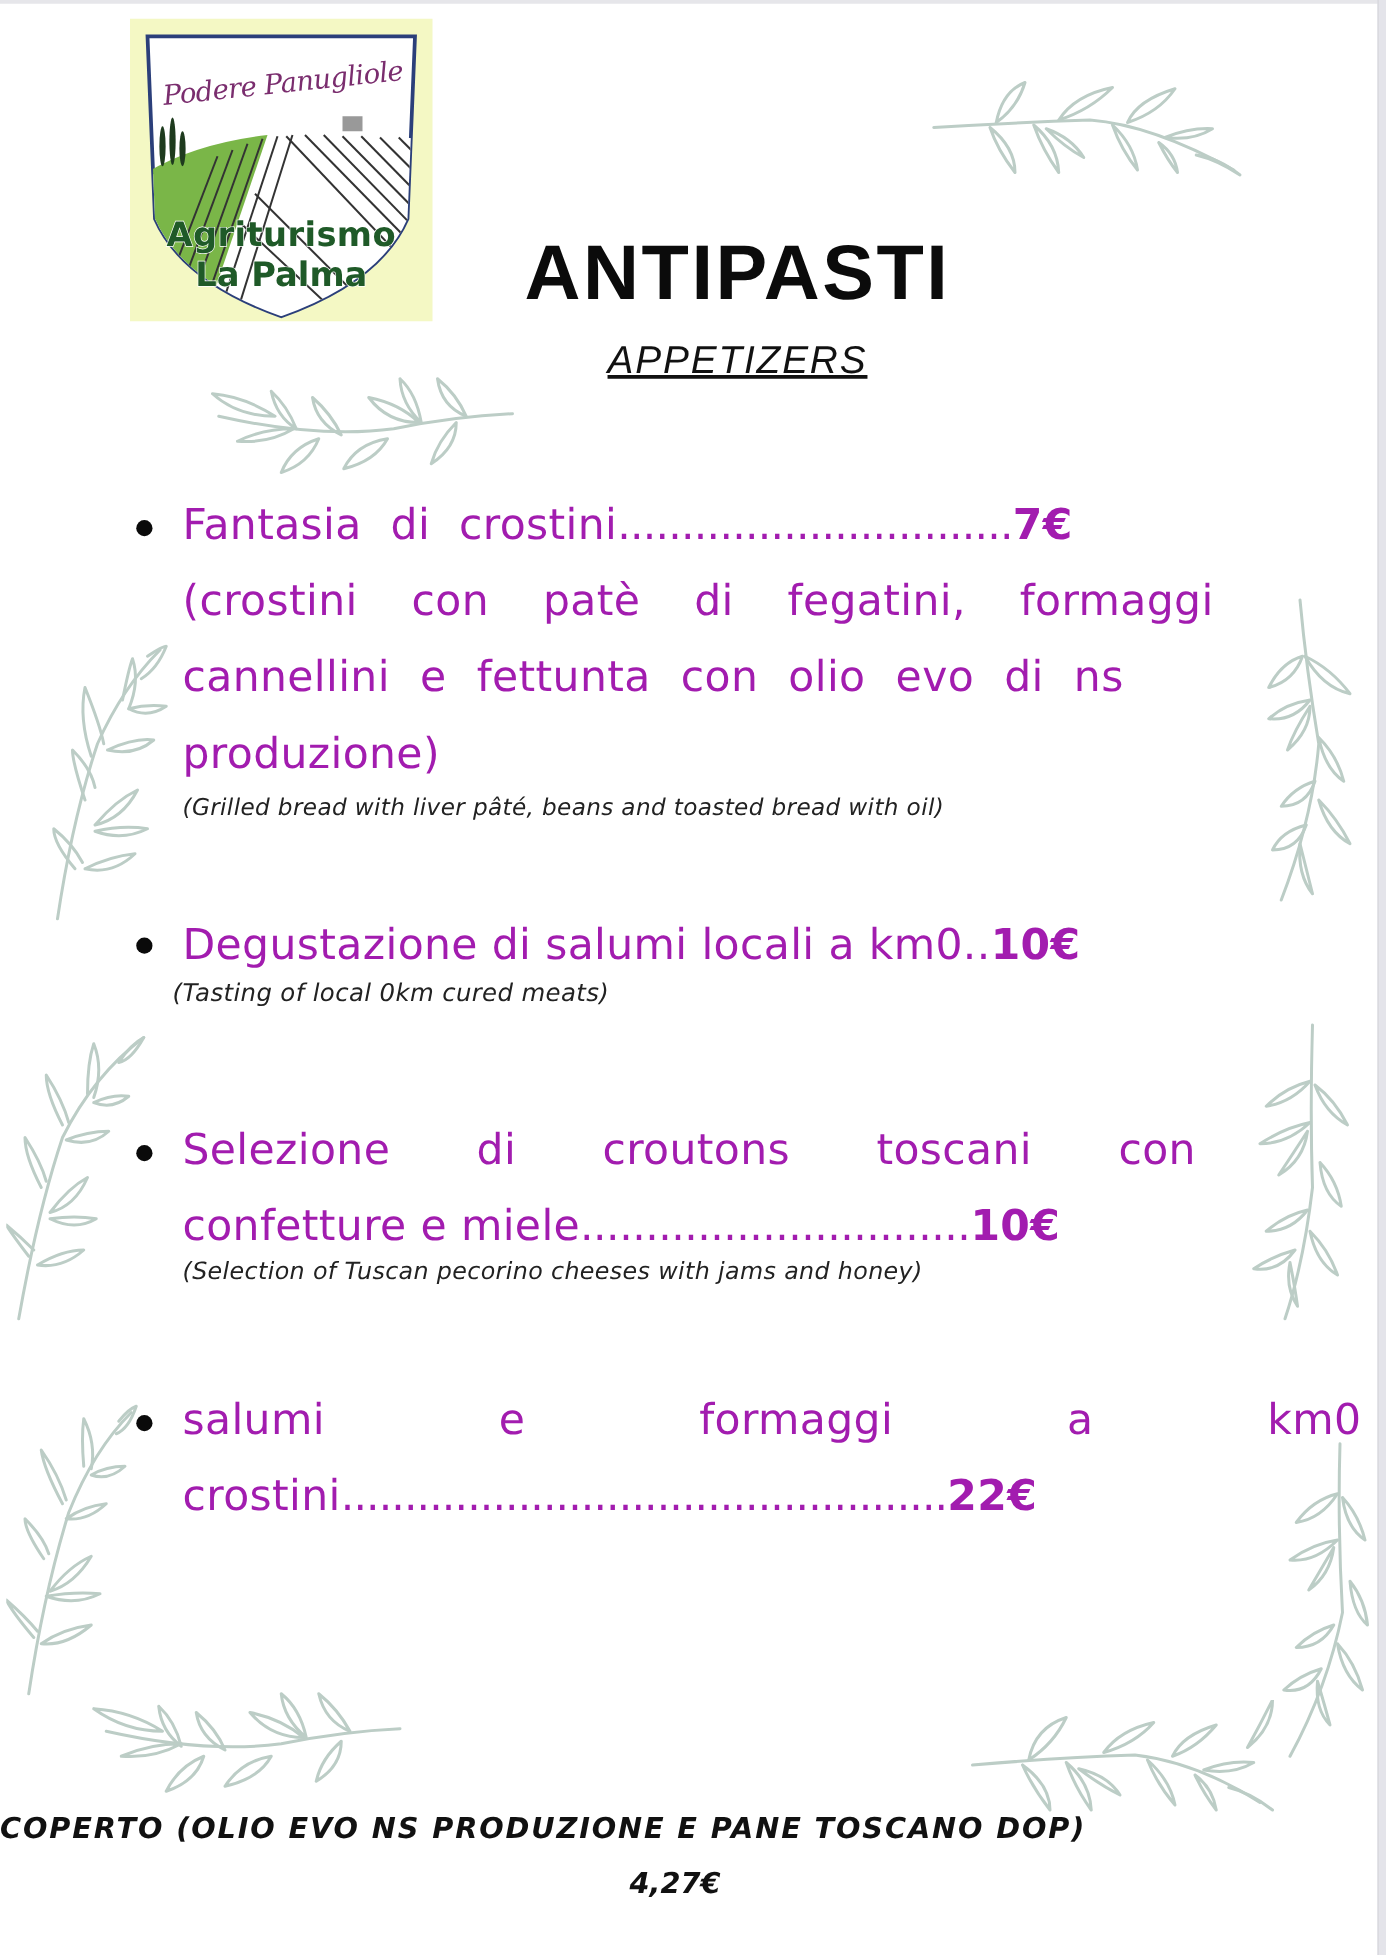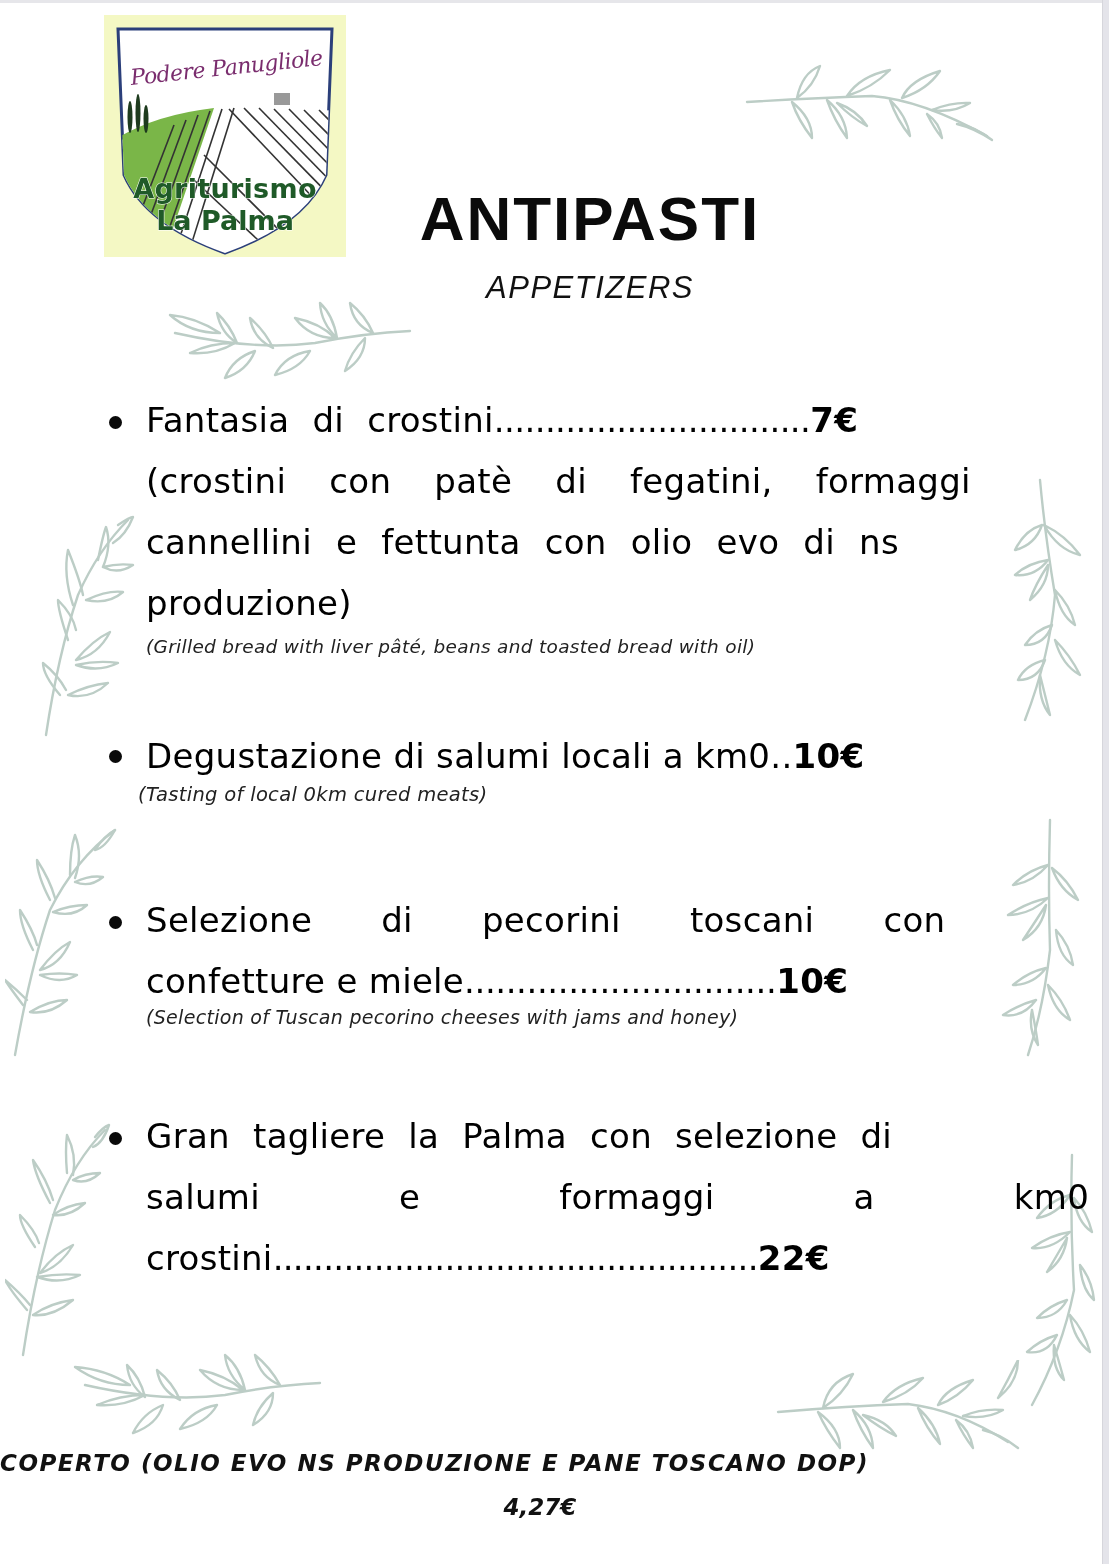--- a/index.html
+++ b/index.html
@@ -10,27 +10,27 @@
   
   .logo { position:absolute; left:104px; top:15px; width:242px; height:242px; background:#f4f8c4; }
   .logo svg { position:absolute; left:0; top:0; }
   .logo-script { position:absolute; left:20px; top:40px; width:205px; text-align:center; font-family:"DejaVu Serif", serif; font-style:italic; font-size:22px; color:#7a2d6e; transform:rotate(-6deg); letter-spacing:-0.5px; }
   .logo-line1, .logo-line2 { position:absolute; left:0; width:242px; text-align:center; font-family:"DejaVu Sans", sans-serif; font-weight:bold; color:#1f5a28; -webkit-text-stroke:1px #ffffff; paint-order:stroke fill; }
   .logo-line1 { top:158px; font-size:27px; letter-spacing:0.3px; }
   .logo-line2 { top:190px; font-size:27px; }
 
   
   .title { position:absolute; left:380px; top:183px; width:420px; text-align:center; font-family:"Liberation Sans", sans-serif; font-weight:bold; font-size:62px; letter-spacing:2px; color:#0b0b0b; }
-  .subtitle { position:absolute; left:380px; top:270px; width:420px; text-align:center; font-family:"Liberation Sans", sans-serif; font-style:italic; font-size:31px; letter-spacing:1.5px; color:#111; }
+  .subtitle { position:absolute; left:380px; top:270px; width:420px; text-align:center; font-family:"Liberation Sans", sans-serif; font-style:italic; font-size:31px; letter-spacing:1.5px; color:#111;text-decoration:underline; }
 
   
   .menu { position:absolute; left:105px; top:390px; width:895px; }
   .item { position:relative; padding-left:41px; }
   .bullet { position:absolute; left:4px; width:13px; height:13px; border-radius:50%; background:#0a0a0a; }
-  .line { font-family:"DejaVu Sans", sans-serif; font-size:34px; line-height:61px; height:61px; white-space:nowrap; color:#000000; letter-spacing:0.3px; }
+  .line { font-family:"DejaVu Sans", sans-serif; font-size:34px; line-height:61px; height:61px; white-space:nowrap; color:#a21caf; letter-spacing:0.3px; }
   .price { font-weight:bold; }
   .note { font-family:"DejaVu Sans", sans-serif; font-style:italic; font-size:19.5px; color:#222; letter-spacing:0.3px; white-space:nowrap; }
 
   .footer-line1 { position:absolute; left:0; top:1450px; width:1080px; text-align:left; font-family:"DejaVu Sans", sans-serif; font-style:italic; font-weight:bold; font-size:23px; letter-spacing:1.5px; color:#111; }
   .footer-line2 { position:absolute; left:0; top:1494px; width:1080px; text-align:center; font-family:"DejaVu Sans", sans-serif; font-style:italic; font-weight:bold; font-size:23px; color:#111; }
 
   .leaf { position:absolute; }
   .leaf path { fill:none; stroke:#bccdc6; stroke-width:2.4; stroke-linecap:round; stroke-linejoin:round; }
 </style>
 </head>
@@ -239,32 +239,31 @@
   <div class="item" style="position:absolute;left:0;top:336px;width:895px;">
     <span class="bullet" style="top:24px"></span>
     <div class="line">
       <span>Degustazione di salumi locali a km0..</span><span class="price">10€</span>
     </div>
     <div class="note" style="margin-left:-8px;margin-top:-4px">(Tasting of local 0km cured meats)</div>
   </div>
 
   <div class="item" style="position:absolute;left:0;top:500px;width:895px;">
     <span class="bullet" style="top:26px"></span>
-    <div class="line" style="word-spacing:58px">Selezione di pecorini toscani con</div>
+    <div class="line" style="word-spacing:58px">Selezione di croutons toscani con</div>
     <div class="line" style="display:flex;">
       <span>confetture e miele</span>
         <span style="letter-spacing:-0.4px">..............................</span>
         <span class="price">10€</span>
     </div>
     <div class="note" style="margin-top:-6px;font-size:19px">(Selection of Tuscan pecorino cheeses with jams and honey)</div>
   </div>
 
   <div class="item" style="position:absolute;left:0;top:716px;width:895px;">
     <span class="bullet" style="top:26px"></span>
-    <div class="line" style="word-spacing:12px">Gran tagliere la Palma con selezione di</div>
     <div class="line" style="word-spacing:128px">salumi e formaggi a km0 e</div>
     <div class="line" style="display:flex;">
       <span>crostini</span>
         <span style="letter-spacing:-0.7px">................................................</span>
         <span class="price">22€</span>
     </div>
   </div>
 
 </div>
 

